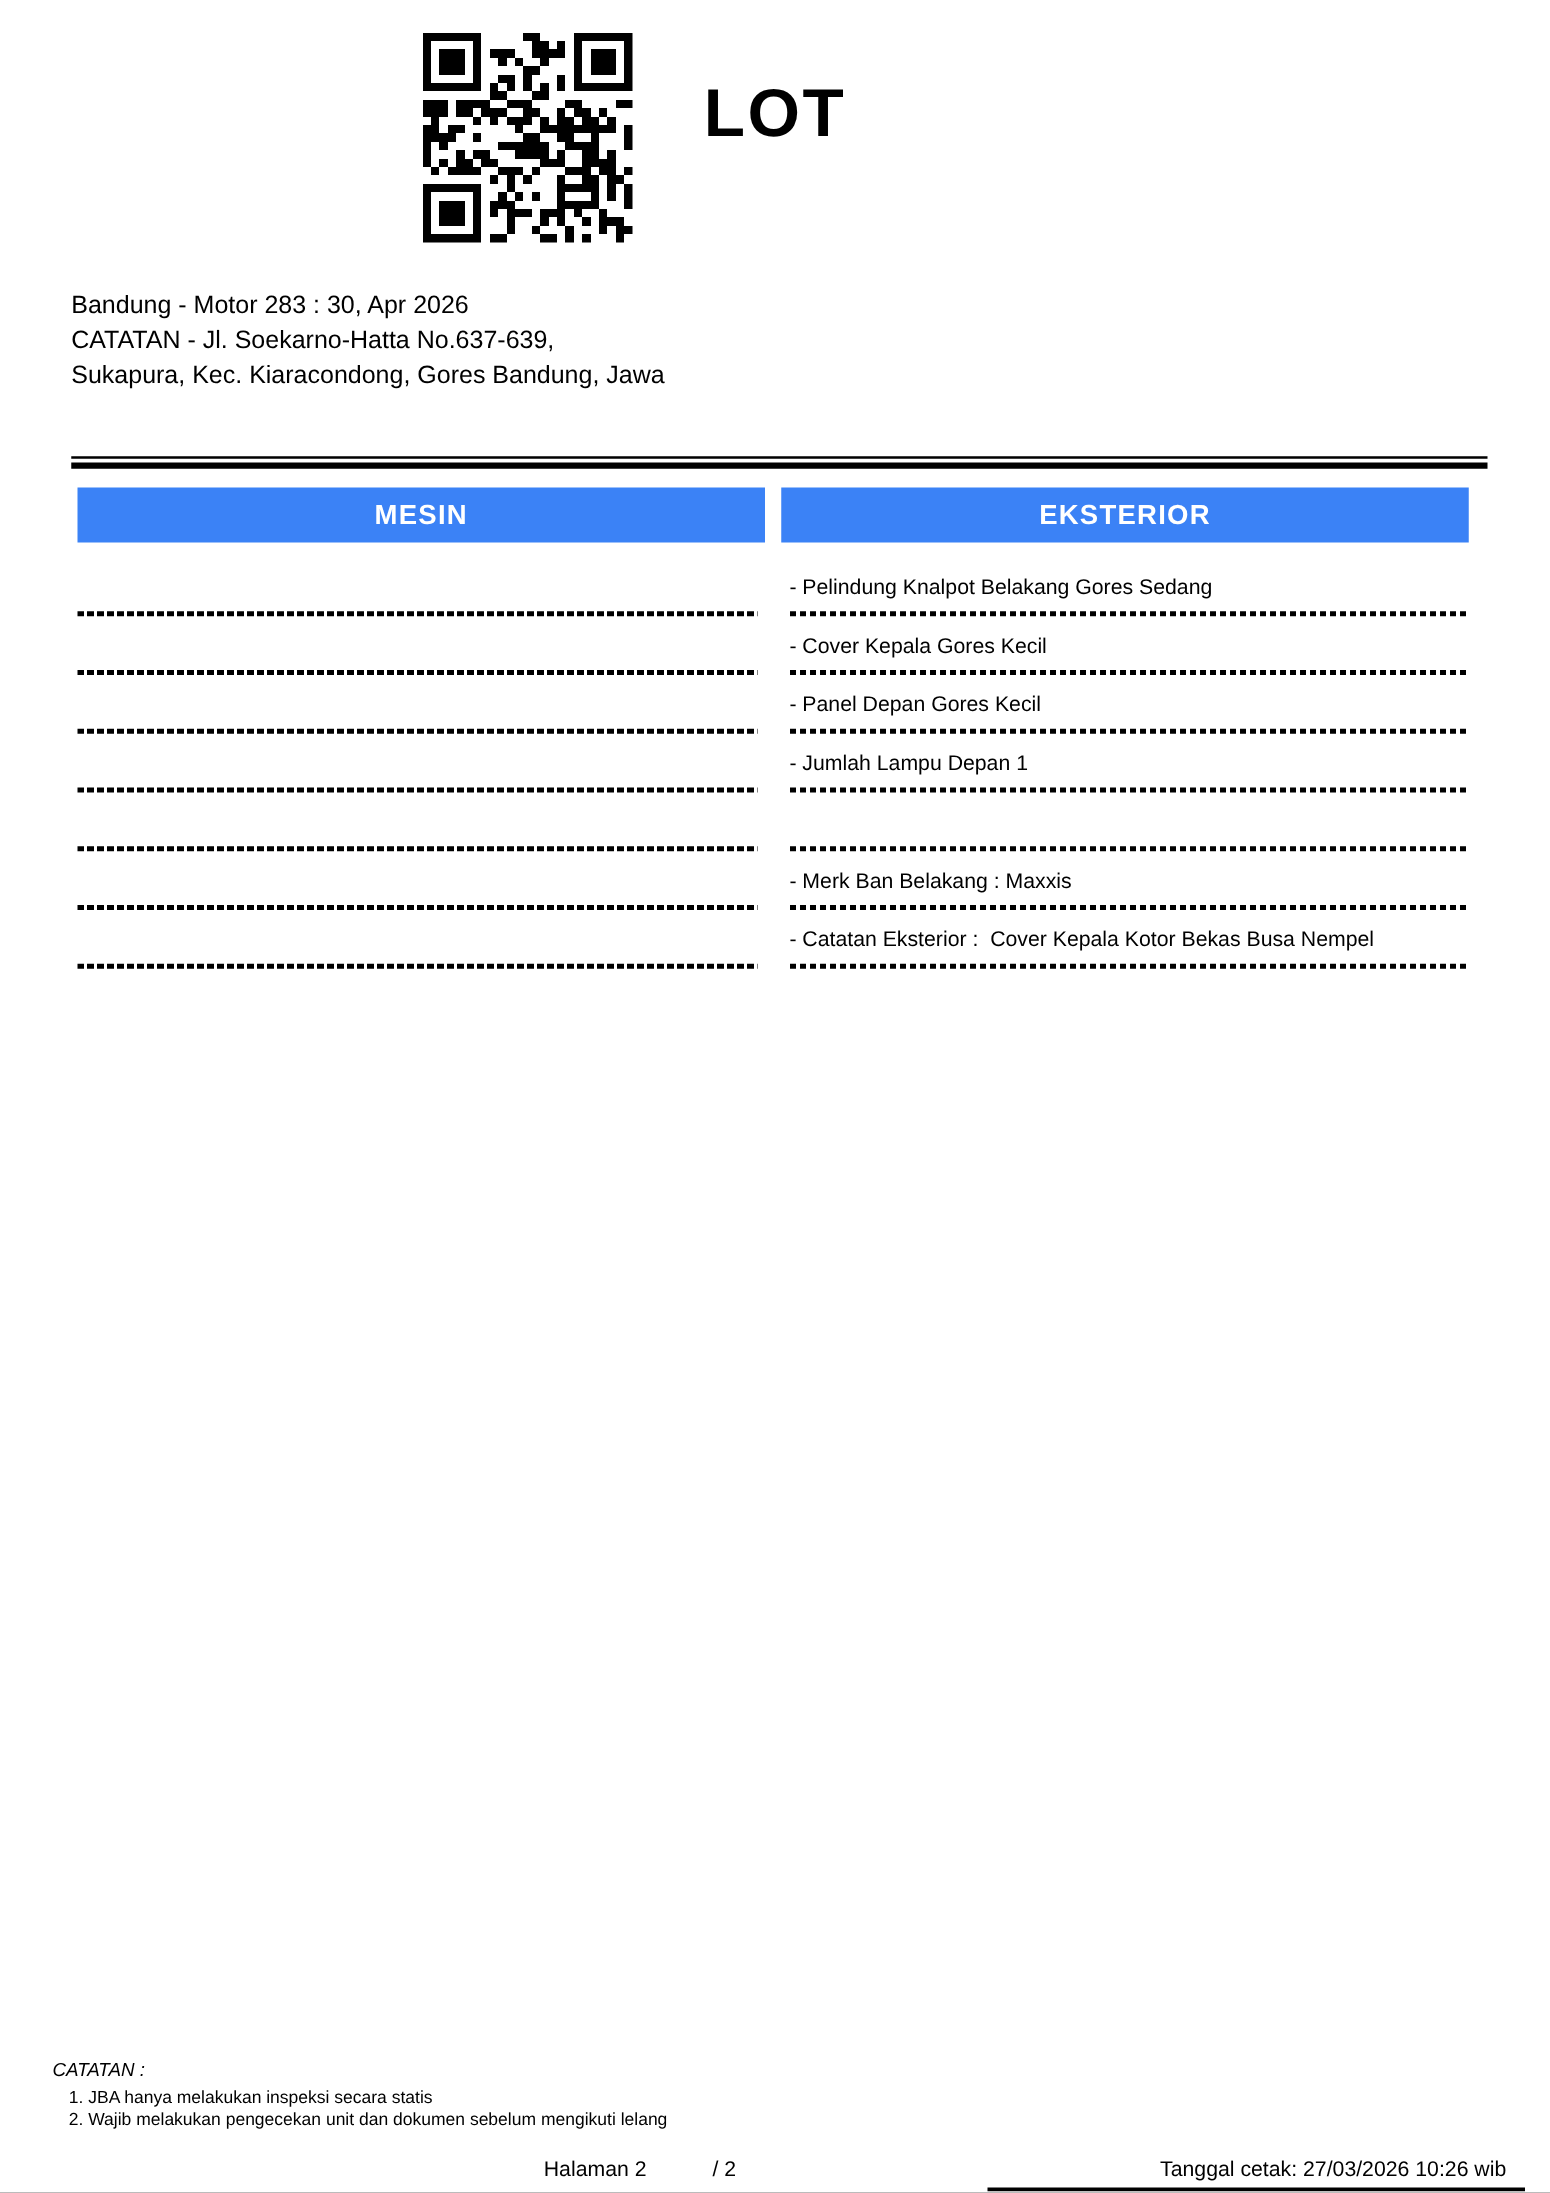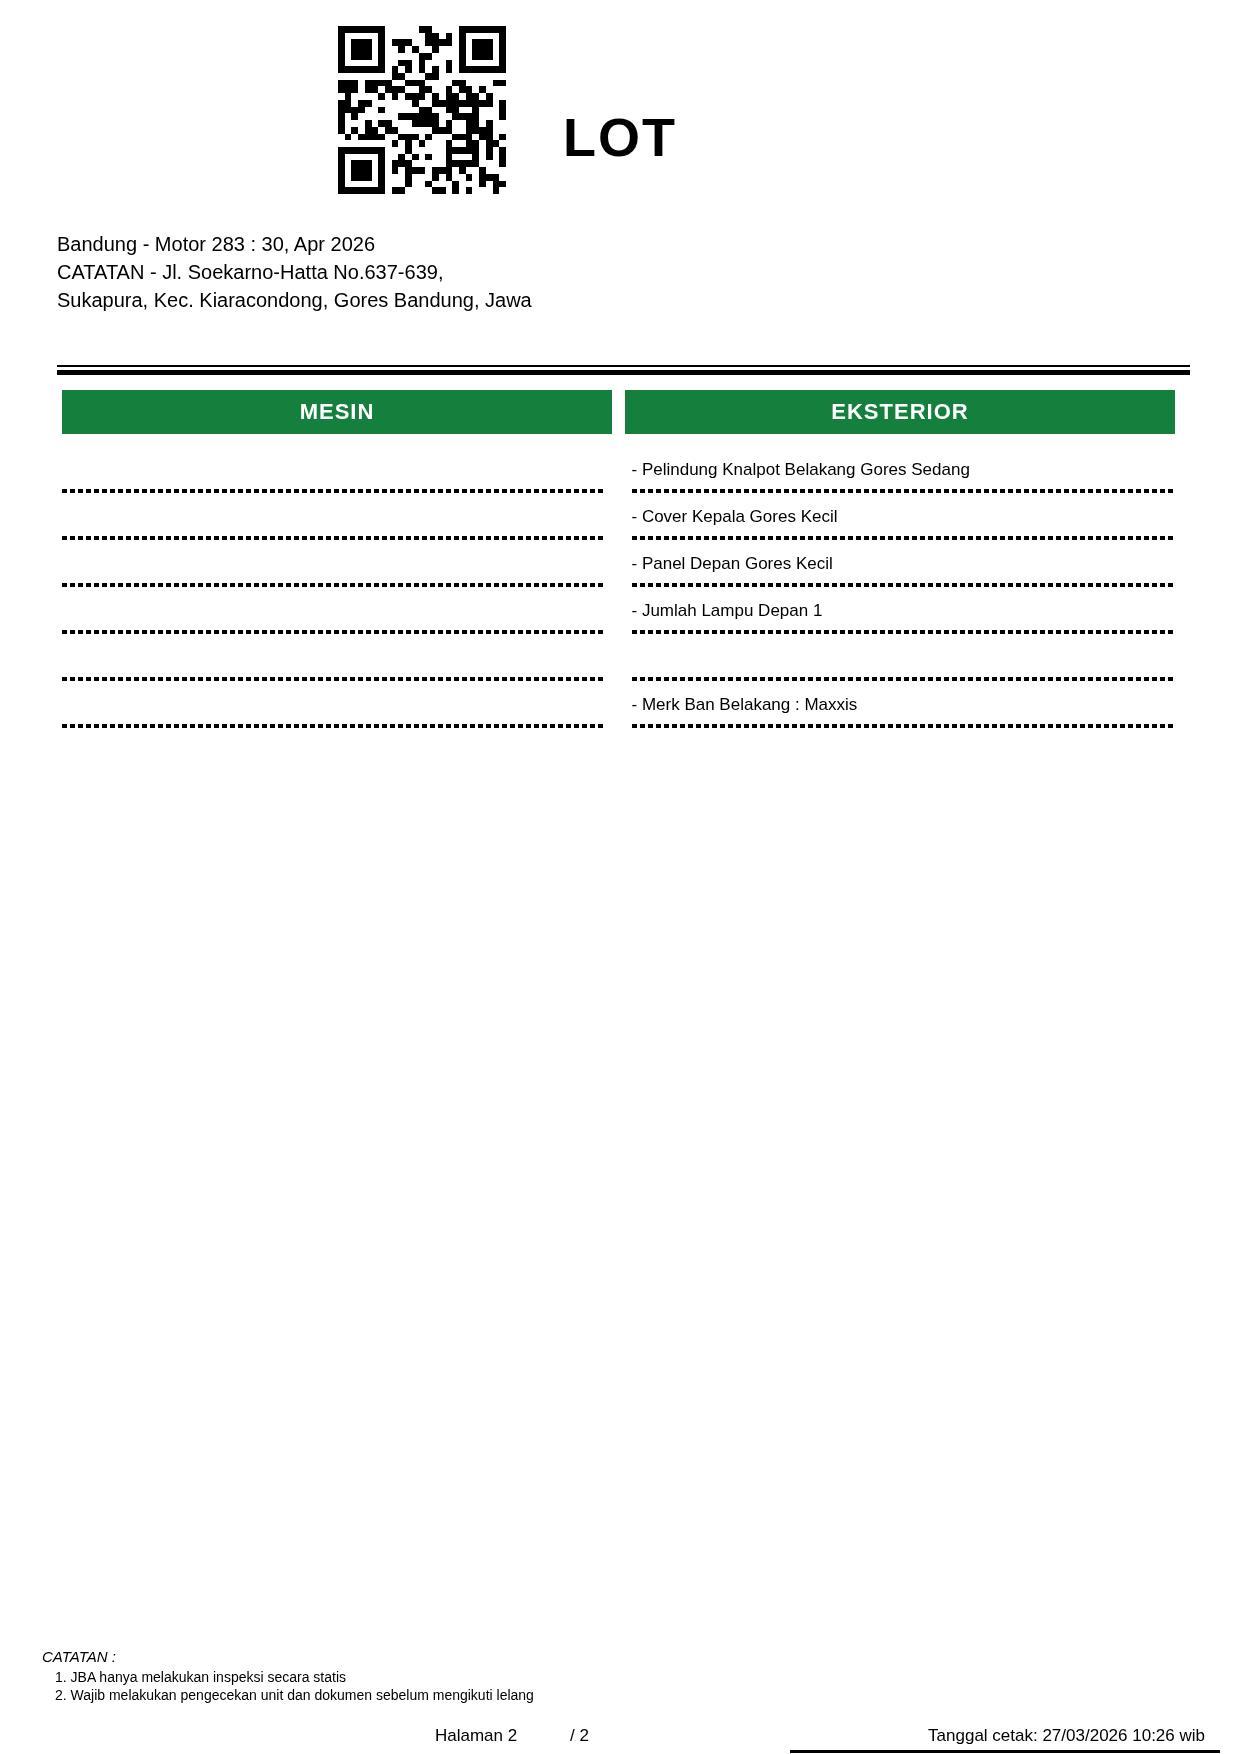--- a/index.html
+++ b/index.html
@@ -9,40 +9,40 @@
     background:#fff;
     margin:0 auto;
     font-family:"Liberation Sans", sans-serif;
     color:#000;
     overflow:hidden;
   }
   
   .qr{position:absolute;left:338px;top:26px;width:168px;height:168px;}
   .lot-label{
     position:absolute;left:563px;top:64px;
-    font-size:54px;font-weight:bold;letter-spacing:2px;line-height:1;margin-top:46px;
+    font-size:54px;font-weight:bold;letter-spacing:2px;line-height:1;
   }
   .lot-number{
     position:absolute;left:560px;top:87px;
     font-size:262px;font-weight:bold;line-height:1;letter-spacing:-2px;
     white-space:nowrap;
   }
   .auction-info{
     position:absolute;left:57px;top:230px;
     font-size:20px;line-height:28px;
   }
   
   .double-rule{position:absolute;left:57px;top:365px;width:1133px;}
   .double-rule .thin{height:2px;background:#000;}
   .double-rule .gap{height:3px;}
   .double-rule .thick{height:5px;background:#000;}
   
   .col-header{
     position:absolute;top:390px;height:44px;width:550px;
-    background:#15803d;color:#fff;
+    background:#3b82f6;color:#fff;
     font-size:22px;font-weight:bold;letter-spacing:1px;
     display:flex;align-items:center;justify-content:center;
   }
   .col-header.left{left:62px;}
   .col-header.right{left:625px;}
   .rows{position:absolute;left:62px;top:434px;width:1113px;}
   .row{display:flex;gap:26px;height:47px;}
   .row.first{height:59px;}
   .cell{
     width:550px;
@@ -459,20 +459,30 @@
       <div class="cell">
         <span class="txt"></span>
         <div class="sep"></div>
       </div>
       <div class="cell">
         <span class="txt">- Merk Ban Belakang : Maxxis</span>
         <div class="sep"></div>
       </div>
     </div>
 
+    <div class="row">
+      <div class="cell">
+        <span class="txt"></span>
+        <div class="sep"></div>
+      </div>
+      <div class="cell">
+        <span class="txt">- Catatan Eksterior :  Cover Kepala Kotor Bekas Busa Nempel</span>
+        <div class="sep"></div>
+      </div>
+    </div>
 
   </div>
 
   <div class="catatan-title">CATATAN :</div>
   <div class="catatan-note1">1. JBA hanya melakukan inspeksi secara statis</div>
   <div class="catatan-note2">2. Wajib melakukan pengecekan unit dan dokumen sebelum mengikuti lelang</div>
 
   <div class="page-label">Halaman 2</div>
   <div class="page-total">/ 2</div>
   <div class="print-date">Tanggal cetak: 27/03/2026 10:26 wib</div>

